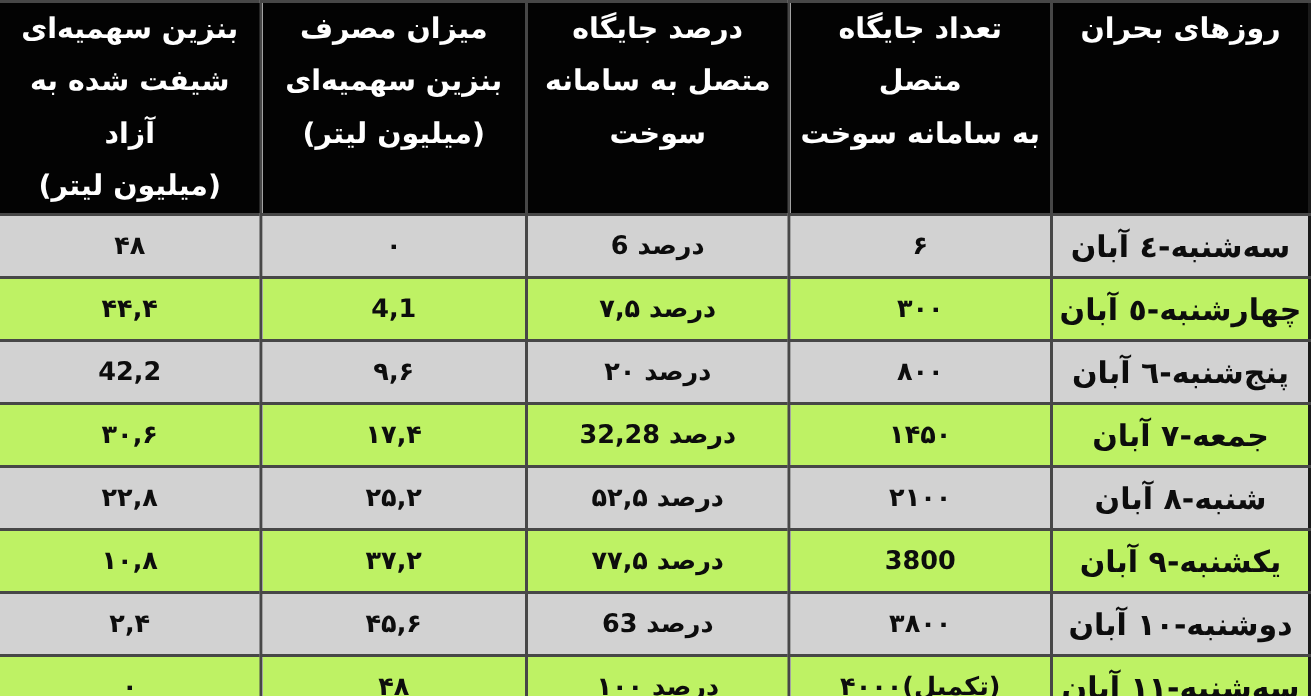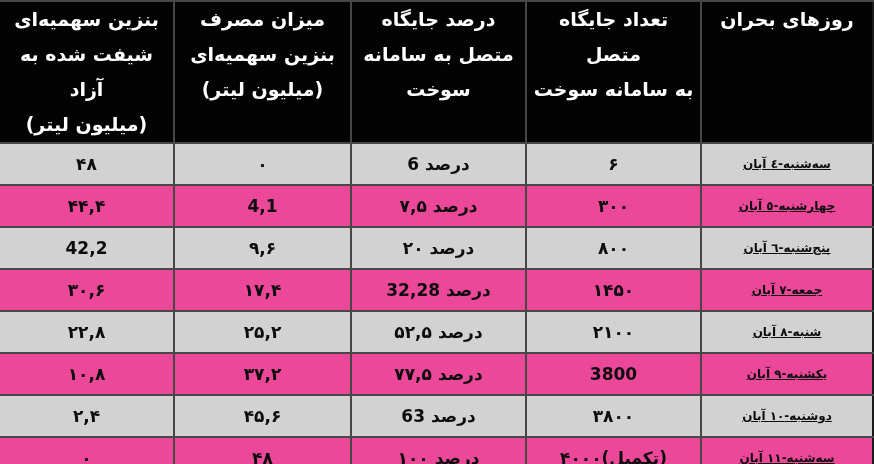--- a/index.html
+++ b/index.html
@@ -46,29 +46,28 @@
     font-size: 19px;
     line-height: 35px;
     white-space: pre-line;
     border-color: #030303;
     border-top: none;
   }
   
   tbody td {
     height: 40px;
     font-size: 17px;
-    background: #ec4899;
+    background: #bef264;
   }
   tbody tr.alt td { background: #d2d2d2; }
   tbody tr:last-child td { border-bottom: 6px solid #000000; }
 
   td.day-cell {
-    font-size: 12px;
+    font-size: 20px;
     letter-spacing: 0;
-    text-decoration: underline;
   }
   .num {
     direction: ltr;
     unicode-bidi: isolate;
     display: inline-block;
   }
 </style>
 </head>
 <body>
 

